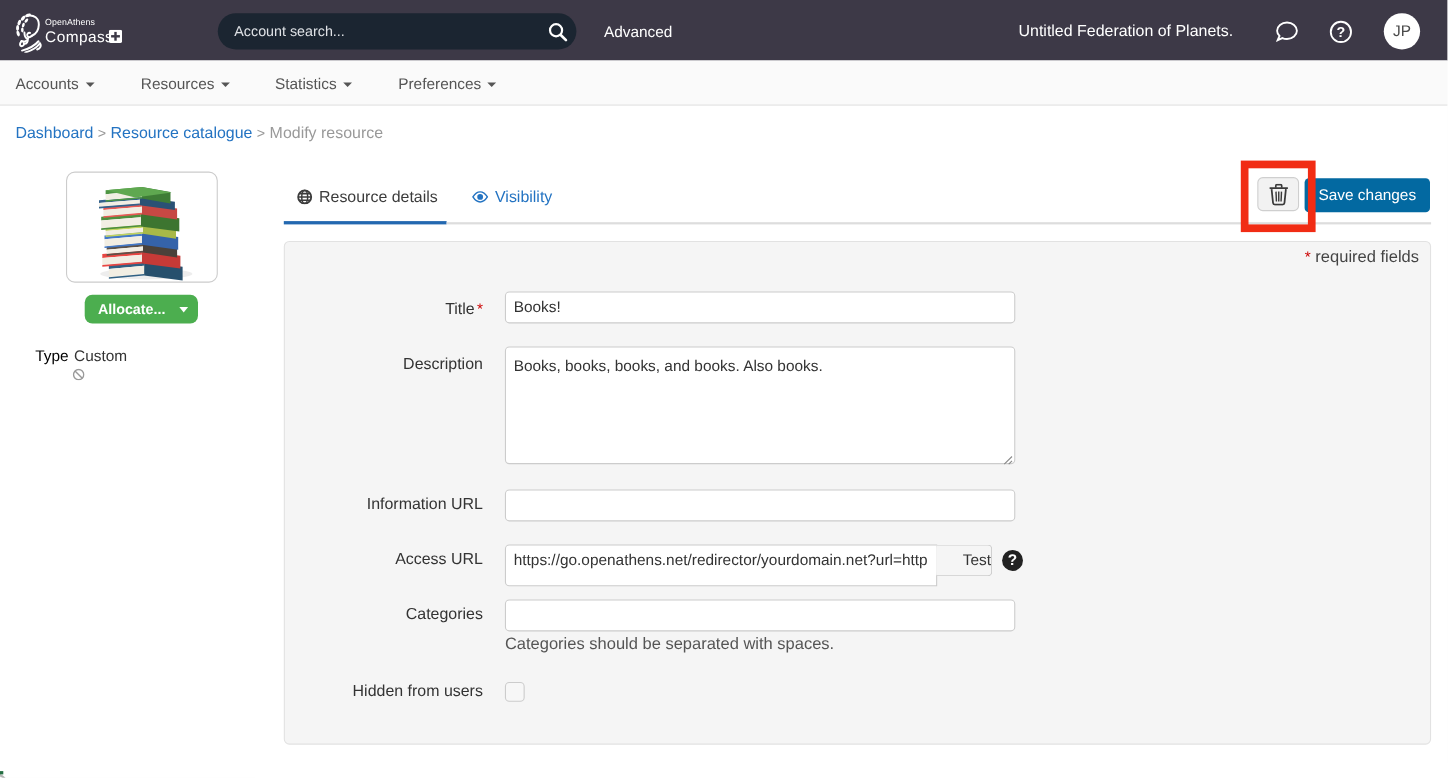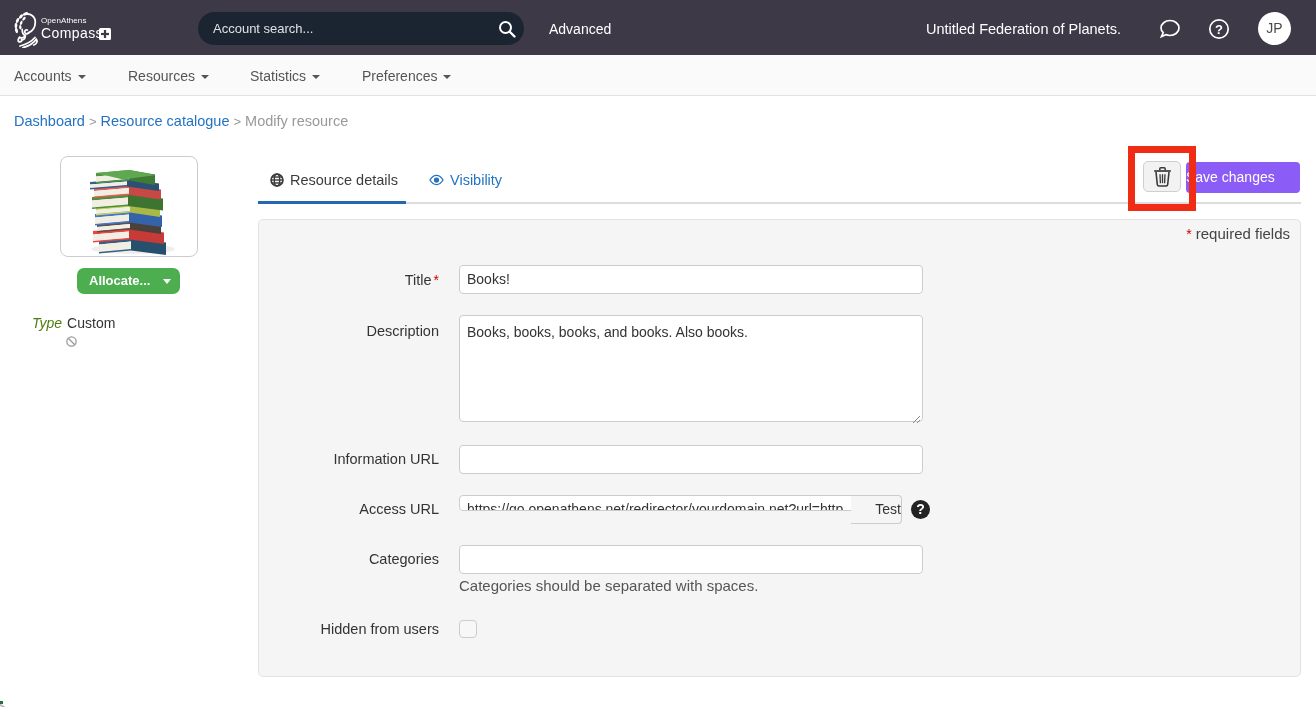--- a/index.html
+++ b/index.html
@@ -38,54 +38,54 @@
 
 
 #imgframe { left:60px; top:156px; width:138px; height:101px; background:#fff;
   border:1px solid #ccc; border-radius:8px; }
 #allocbtn { left:77px; top:268px; width:103px; height:26px; background:#4cae4f; border-radius:7px;
   color:#fff; font-size:14px; font-weight:700; line-height:26px; }
 #allocbtn .txt { position:absolute; left:12px; top:0; font-size:13px; }
 #allocbtn .c { position:absolute; right:9px; top:11px; width:0; height:0;
   border-left:4.5px solid transparent; border-right:4.5px solid transparent; border-top:5px solid #fff; }
 #typerow { left:32px; top:315px; font-size:14px; }
-#typerow .k { color:#4d7c0f;font-style:italic; }
+#typerow .k { color:#000000; }
 #typerow .v { color:#333; margin-left:5px; }
 #banicon { left:66px; top:333px; }
 
 
 #tab1 { left:270px; top:172px; font-size:14.5px; color:#3c3c3c; }
 #tab2 { left:429px; top:172px; font-size:14.5px; color:#2373c2; }
 .tabico { vertical-align:-2px; margin-right:6px; }
 #tabline-blue { left:258px; top:201px; width:148px; height:3px; background:#2368b0; }
 #tabline-gray { left:406px; top:202px; width:895px; height:2px; background:#ddd; }
 
 
 #trashbtn { left:1143px; top:161px; width:38px; height:31px; background:#f2f2f2;
   border:1px solid #cfcfcf; border-radius:5px; }
-#savebtn { left:1186px; top:162px; width:114px; height:31px; background:#8b5cf6; border-radius:4px;
-  color:#fff; font-size:14px; text-align:left; line-height:31px; }
+#savebtn { left:1186px; top:162px; width:114px; height:31px; background:#0369a1; border-radius:4px;
+  color:#fff; font-size:14px; text-align:center; line-height:31px; }
 #redrect { left:1128px; top:146px; width:68px; height:65px; border:7px solid #f12c14; z-index:50; }
 
 
 #panel { left:258px; top:219px; width:1043px; height:458px; background:#f5f5f5;
   border:1px solid #e2e2e2; border-radius:5px; }
 #reqfields { right:26px; top:225px; font-size:15px; color:#444; }
 .flabel { position:absolute; width:160px; text-align:right; font-size:14.5px; color:#333; }
 .req { color:#c00; margin-left:2px; font-size:14px; }
 .finput { position:absolute; background:#fff; border:1px solid #ccc; border-radius:4px;
   font-size:14px; color:#333; padding-left:7px; }
 #lab-title   { left:279px; top:272px; }
 #in-title    { left:459px; top:265px; width:464px; height:29px; line-height:27px; }
 #lab-desc    { left:279px; top:323px; }
 #in-desc     { left:459px; top:315px; width:464px; height:107px; line-height:20px; padding-top:6px; }
 #lab-info    { left:279px; top:451px; }
 #in-info     { left:459px; top:445px; width:464px; height:29px; }
 #lab-access  { left:279px; top:501px; }
-#in-access   { left:459px; top:495px; width:393px; height:16px; line-height:27px; overflow:hidden; white-space:nowrap; border-top-right-radius:0; border-bottom-right-radius:0; }
+#in-access   { left:459px; top:495px; width:393px; height:38px; line-height:27px; overflow:hidden; white-space:nowrap; border-top-right-radius:0; border-bottom-right-radius:0; }
 #btn-test    { left:851px; top:495px; width:51px; height:29px; background:#f5f5f5; border:1px solid #ccc;
   border-left:none; border-radius:0 4px 4px 0; font-size:14px; color:#333; text-align:right; line-height:27px; }
 #qmark       { left:911px; top:500px; width:19px; height:19px; background:#222; border-radius:50%;
   color:#fff; font-size:14px; font-weight:700; text-align:center; line-height:19px; }
 #lab-cat     { left:279px; top:551px; }
 #in-cat      { left:459px; top:545px; width:464px; height:29px; }
 #cathelp     { left:459px; top:577px; font-size:15px; color:#555; }
 #lab-hidden  { left:279px; top:621px; }
 #checkbox    { left:459px; top:620px; width:18px; height:18px; background:#f7f7f7;
   border:1px solid #ccc; border-radius:4px; }

